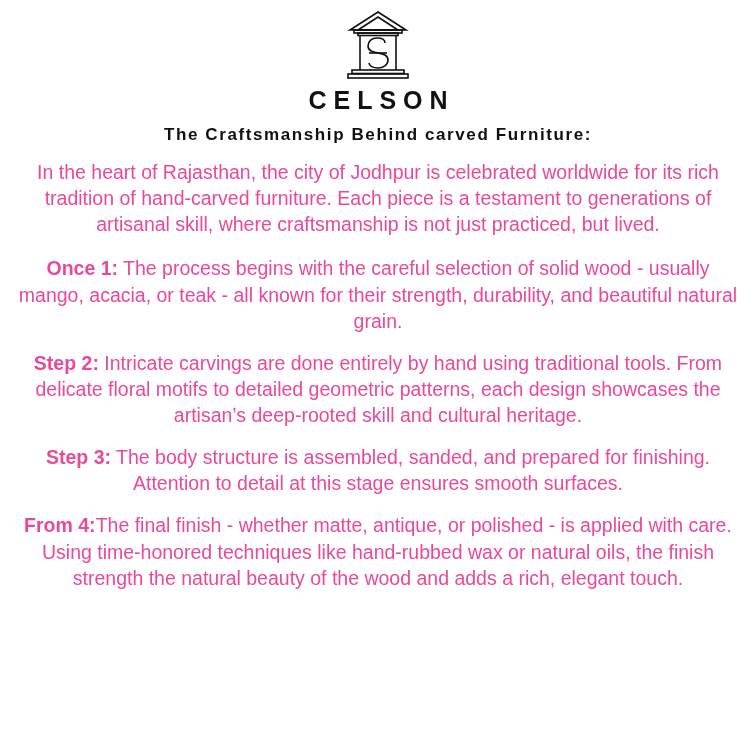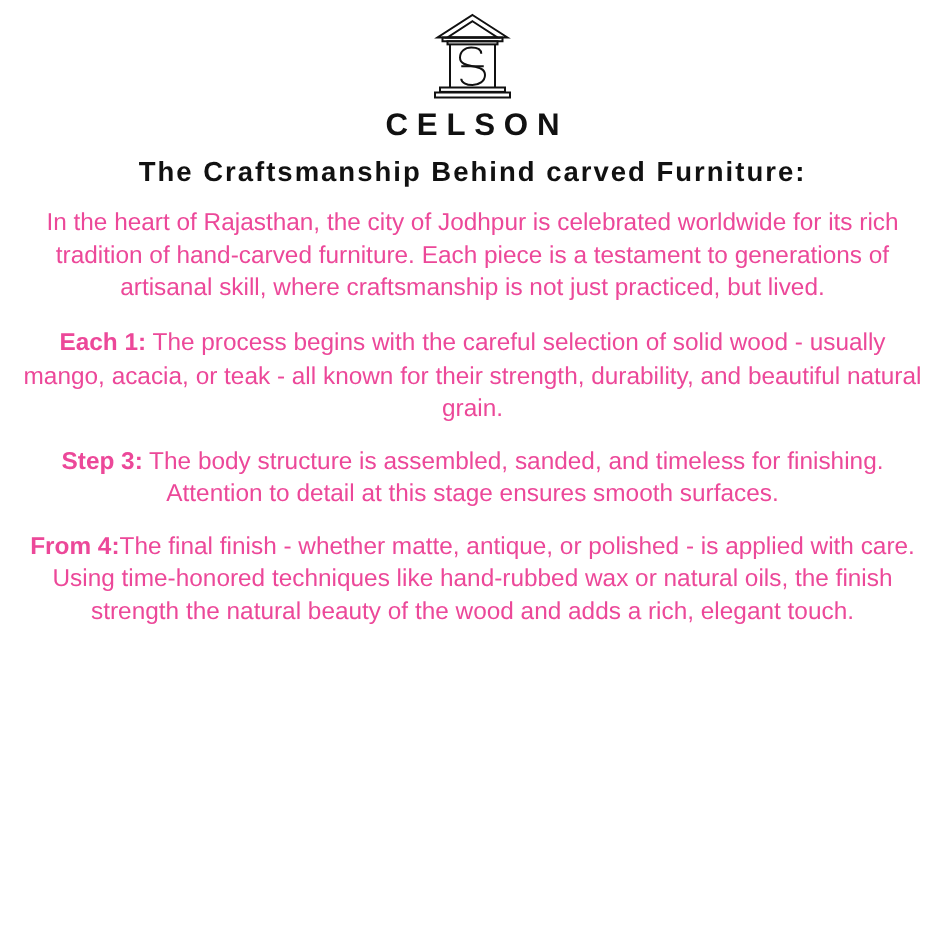--- a/index.html
+++ b/index.html
@@ -32,21 +32,21 @@
   .brand {
     font-size: 25px;
     letter-spacing: 7px;
     font-weight: 700;
     color: #111111;
     text-align: center;
     margin: 2px 0 10px 0;
     padding-left: 7px;
   }
   .headline {
-    font-size: 22px;
+    font-size: 17px;
     font-weight: 700;
     letter-spacing: 1.6px;
     text-align: right;
     margin: 0 0 14px 0;
     color: #111111;
   }
   .para {
     font-size: 19.5px;
     line-height: 1.34;
     text-align: center;
@@ -86,26 +86,29 @@
     </svg>
   </div>
 
   <div class="brand">CELSON</div>
 
   <h1 class="headline">The Craftsmanship Behind carved Furniture:</h1>
 
   <p class="para para-intro">In the heart of Rajasthan, the city of Jodhpur is celebrated worldwide for its rich tradition of hand-carved furniture. Each piece is a testament to generations of artisanal skill, where craftsmanship is not just practiced, but lived.</p>
 
   <p class="para">
-    <span class="step-label">Each 1:</span><span> The process begins with the careful selection of solid wood - usually mango, acacia, or teak - all known for their strength, durability, and beautiful natural grain.</span>
+    <span class="step-label">Once 1:</span><span> The process begins with the careful selection of solid wood - usually mango, acacia, or teak - all known for their strength, durability, and beautiful natural grain.</span>
   </p>
 
+  <p class="para">
+    <span class="step-label">Step 2:</span><span> Intricate carvings are done entirely by hand using traditional tools. From delicate floral motifs to detailed geometric patterns, each design showcases the artisan’s deep-rooted skill and cultural heritage.</span>
+  </p>
 
   <p class="para">
-    <span class="step-label">Step 3:</span><span> The body structure is assembled, sanded, and timeless for finishing. Attention to detail at this stage ensures smooth surfaces.</span>
+    <span class="step-label">Step 3:</span><span> The body structure is assembled, sanded, and prepared for finishing. Attention to detail at this stage ensures smooth surfaces.</span>
   </p>
 
   <p class="para tight">
     <span class="step-label">From 4:</span><span>The final finish - whether matte, antique, or polished - is applied with care. Using time-honored techniques like hand-rubbed wax or natural oils, the finish strength the natural beauty of the wood and adds a rich, elegant touch.</span>
   </p>
 
 
 </div>
 
 </body></html>

